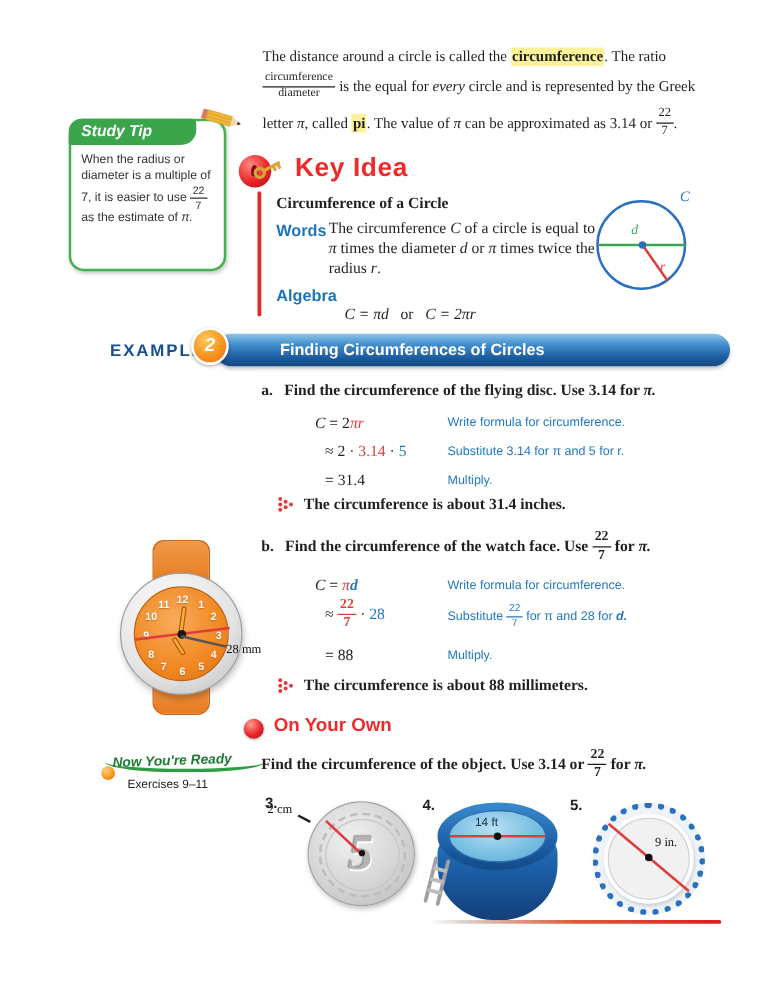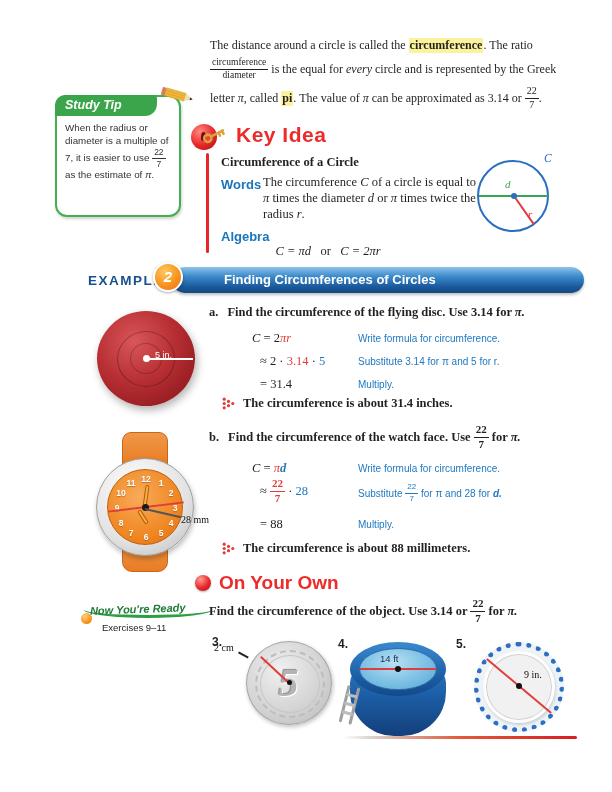--- a/index.html
+++ b/index.html
@@ -146,21 +146,21 @@
   .watch-dot { position:absolute; left:34px; top:34px; width:7px; height:7px; background:#1a1a1a; border-radius:50%; }
   .watch-pointer { position:absolute; left:57px; top:76px; width:37px; height:1.5px; background:#555;
                    transform-origin:0 50%; transform:rotate(13deg); }
   .watch-label { position:absolute; left:93px; top:82px; font-size:10px; color:#111; white-space:nowrap; }
 
   
   .oyo-ball { position:absolute; left:195px; top:575px; width:16px; height:16px; border-radius:50%;
               background:radial-gradient(circle at 35% 28%, #ff9d8f, #e8262a 55%, #b01014);
               box-shadow:0 1px 2px rgba(0,0,0,0.3); }
   .oyo-title { position:absolute; left:219px; top:572px; font-family:"Liberation Sans",sans-serif;
-               font-weight:bold; font-size:19px; color:#ee2b2b; }
+               font-weight:bold; font-size:15px; color:#ee2b2b; }
   .ready { position:absolute; left:84px; top:603px; width:132px; height:40px; }
   .ready-title { position:absolute; left:6px; top:0; color:#1d7c35; font-family:"Liberation Sans",sans-serif;
                  font-weight:bold; font-style:italic; font-size:11px; transform:rotate(-2deg); white-space:nowrap; }
   .ready-swoosh { position:absolute; left:0; top:5px; width:128px; height:10px;
                   border-bottom:3px solid #2e9e44; border-radius:0 0 60% 60% / 0 0 100% 100%; }
   .ready-ball { position:absolute; left:-3px; top:10px; width:11px; height:11px; border-radius:50%;
                 background:radial-gradient(circle at 35% 30%, #ffd27a, #f7941e 60%, #e06a10); }
   .ready-sub { position:absolute; left:18px; top:19px; font-family:"Liberation Sans",sans-serif;
                font-size:9.5px; color:#222; }
 
@@ -292,29 +292,20 @@
   </div>
 
   <div class="ex-label">EXAMPLE</div>
   <div class="ex-bar">Finding Circumferences of Circles</div>
   <div class="ex-num">2</div>
 
   <div class="prompt prompt-a">
     <span class="letter">a.</span><span>Find the circumference of the flying disc. Use 3.14 for </span><span class="it">π.</span>
   </div>
 
-  <div class="disc-wrap">
-    <div class="disc">
-      <div class="disc-ring1"></div>
-      <div class="disc-ring2"></div>
-      <div class="disc-line"></div>
-      <div class="disc-dot"></div>
-      <span class="disc-label">5 in.</span>
-    </div>
-  </div>
 
   <div class="eq eqA1">
     <span class="var">C</span><span> = 2</span><span class="red var">πr</span>
   </div>
   <div class="eq eqA2">
     <span>≈ 2 · </span><span class="red">3.14</span><span> · </span><span class="blue">5</span>
   </div>
   <div class="eq eqA3">
     <span>= 31.4</span>
   </div>

